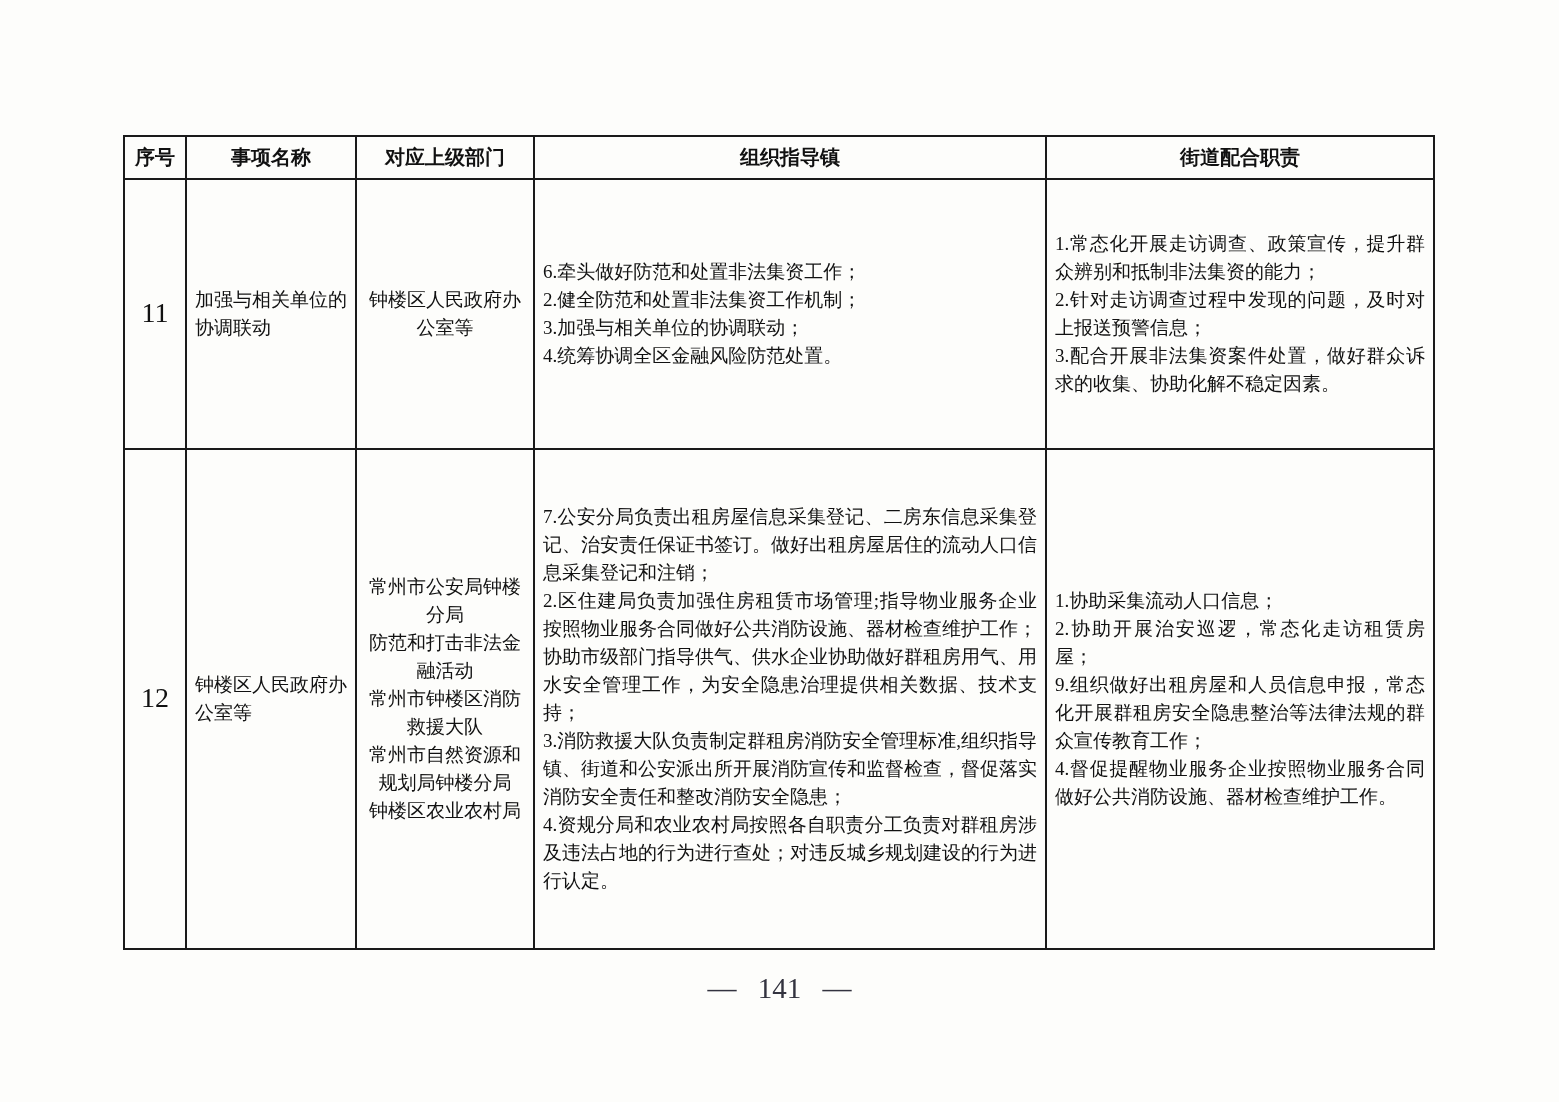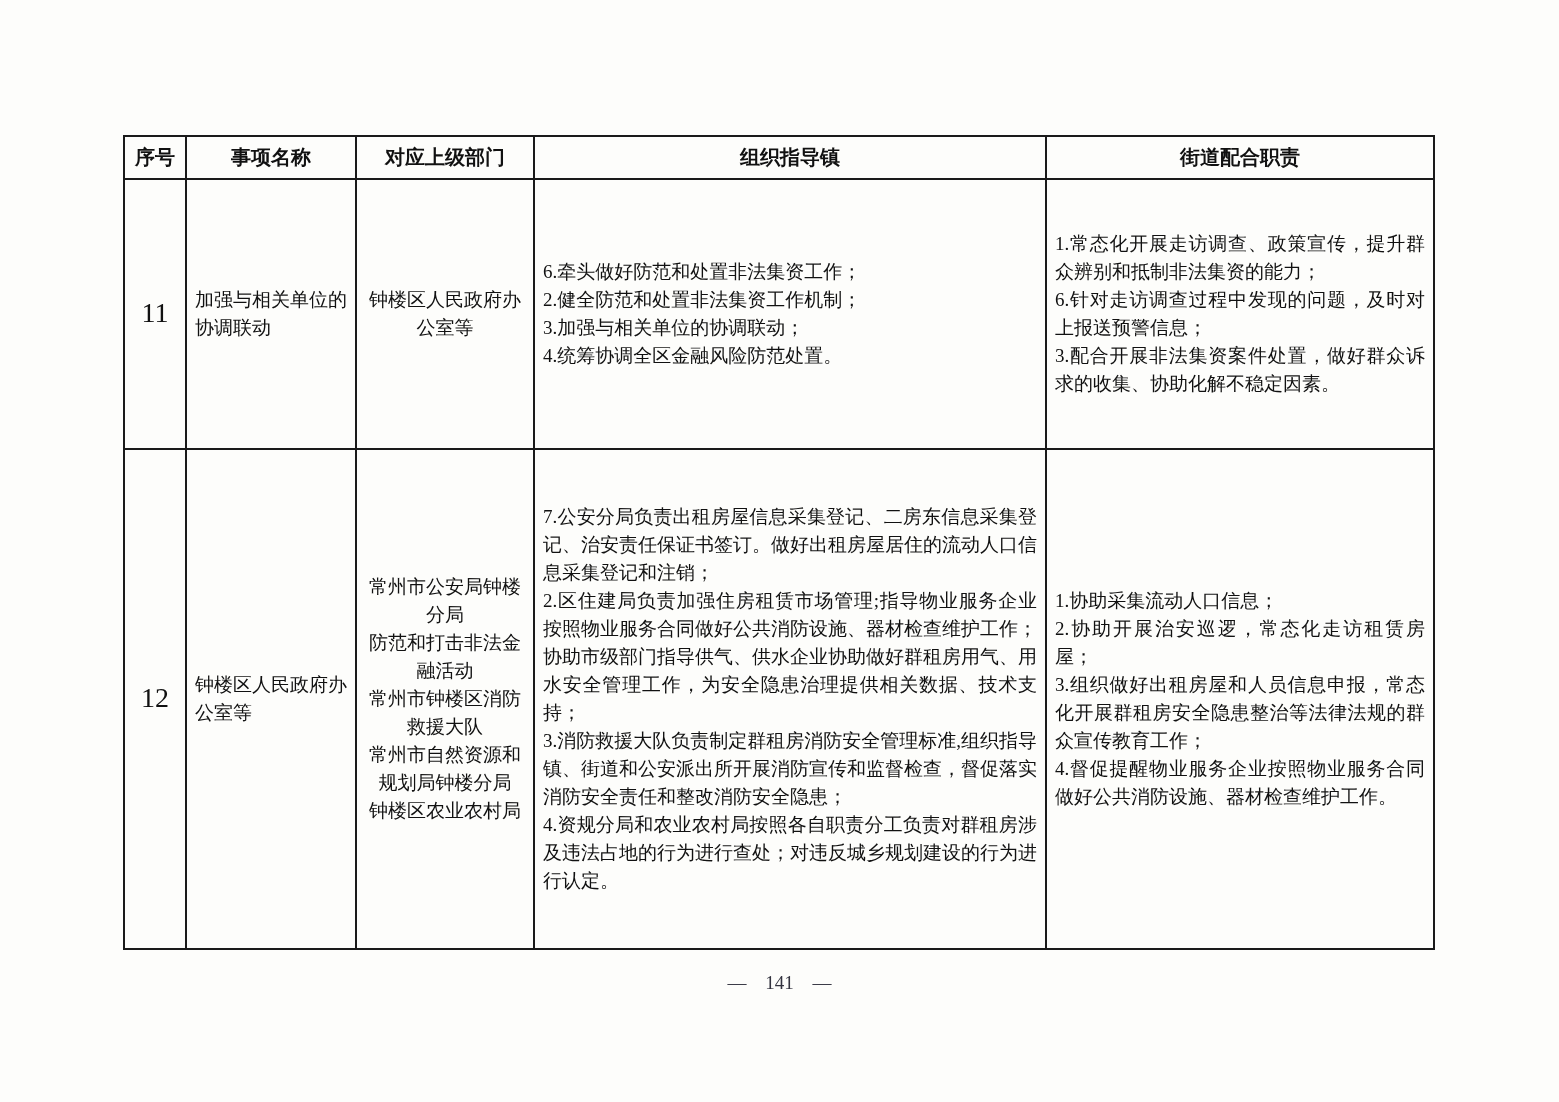--- a/index.html
+++ b/index.html
@@ -41,21 +41,21 @@
   tr.row-12{height:500px;}
   td{font-size:19px;line-height:28px;}
   td.center{text-align:center;}
   td .wrap-text{text-align:justify;}
   .duty-line{text-align:justify;text-justify:inter-ideograph;}
   .dept-line{text-align:center;}
   .index-num{font-size:28px;}
   .footer{
     position:absolute;left:0;top:972px;width:100%;
     text-align:center;
-    font-size:19px;
+    font-size:29px;
     color:#33333f;
     word-spacing:14px;
   }
 </style>
 </head>
 <body>
 
 <div class="page">
 
   <table class="resp">
@@ -87,21 +87,21 @@
           <div class="dept-line">钟楼区人民政府办公室等</div>
         </td>
         <td>
           <div class="duty-line">6.牵头做好防范和处置非法集资工作；</div>
           <div class="duty-line">2.健全防范和处置非法集资工作机制；</div>
           <div class="duty-line">3.加强与相关单位的协调联动；</div>
           <div class="duty-line">4.统筹协调全区金融风险防范处置。</div>
         </td>
         <td>
           <div class="duty-line">1.常态化开展走访调查、政策宣传，提升群众辨别和抵制非法集资的能力；</div>
-          <div class="duty-line">6.针对走访调查过程中发现的问题，及时对上报送预警信息；</div>
+          <div class="duty-line">2.针对走访调查过程中发现的问题，及时对上报送预警信息；</div>
           <div class="duty-line">3.配合开展非法集资案件处置，做好群众诉求的收集、协助化解不稳定因素。</div>
         </td>
       </tr>
       <tr class="row-12">
         <td class="center">
           <span class="index-num">12</span>
         </td>
         <td>
           <div class="wrap-text">钟楼区人民政府办公室等</div>
         </td>
@@ -114,21 +114,21 @@
         </td>
         <td>
           <div class="duty-line">7.公安分局负责出租房屋信息采集登记、二房东信息采集登记、治安责任保证书签订。做好出租房屋居住的流动人口信息采集登记和注销；</div>
           <div class="duty-line">2.区住建局负责加强住房租赁市场管理;指导物业服务企业按照物业服务合同做好公共消防设施、器材检查维护工作；协助市级部门指导供气、供水企业协助做好群租房用气、用水安全管理工作，为安全隐患治理提供相关数据、技术支持；</div>
           <div class="duty-line">3.消防救援大队负责制定群租房消防安全管理标准,组织指导镇、街道和公安派出所开展消防宣传和监督检查，督促落实消防安全责任和整改消防安全隐患；</div>
           <div class="duty-line">4.资规分局和农业农村局按照各自职责分工负责对群租房涉及违法占地的行为进行查处；对违反城乡规划建设的行为进行认定。</div>
         </td>
         <td>
           <div class="duty-line">1.协助采集流动人口信息；</div>
           <div class="duty-line">2.协助开展治安巡逻，常态化走访租赁房屋；</div>
-          <div class="duty-line">3.组织做好出租房屋和人员信息申报，常态化开展群租房安全隐患整治等法律法规的群众宣传教育工作；</div>
+          <div class="duty-line">9.组织做好出租房屋和人员信息申报，常态化开展群租房安全隐患整治等法律法规的群众宣传教育工作；</div>
           <div class="duty-line">4.督促提醒物业服务企业按照物业服务合同做好公共消防设施、器材检查维护工作。</div>
         </td>
       </tr>
     </tbody>
   </table>
 
   <div class="footer">— 141 —</div>
 
 </div>
 

